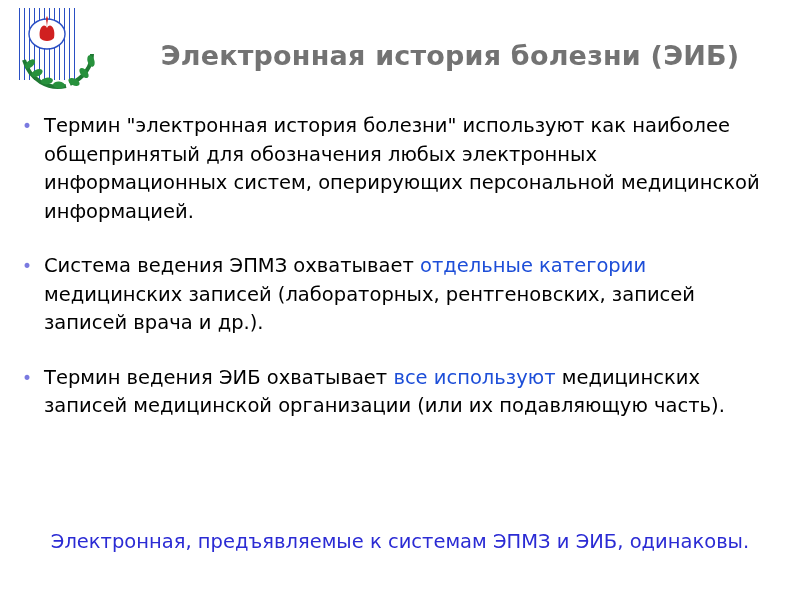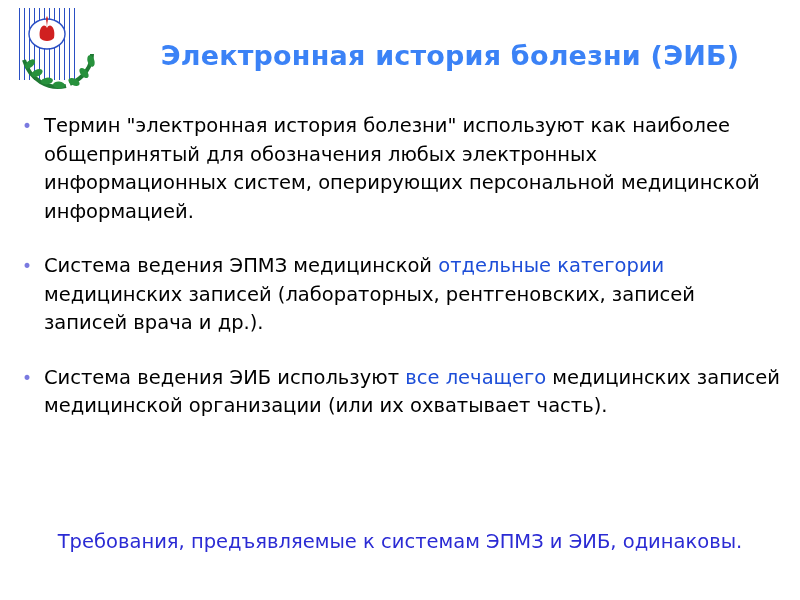--- a/index.html
+++ b/index.html
@@ -26,21 +26,21 @@
 
   
   .title {
     position: absolute;
     left: 120px;
     top: 40px;
     width: 660px;
     text-align: center;
     font-size: 27px;
     font-weight: bold;
-    color: #3b82f6;
+    color: #737373;
     letter-spacing: 0.2px;
   }
 
   
   .content {
     position: absolute;
     left: 18px;
     top: 112px;
     width: 764px;
   }
@@ -117,23 +117,23 @@
 
 <div class="content">
 
   <div class="bullet-row">
     <span class="bullet-mark">•</span>
     <span class="bullet-text"><span>Термин "электронная история болезни" используют как наиболее общепринятый для обозначения любых электронных информационных систем, оперирующих персональной медицинской информацией.</span></span>
   </div>
 
   <div class="bullet-row">
     <span class="bullet-mark">•</span>
-    <span class="bullet-text"><span>Система ведения ЭПМЗ медицинской </span><span class="accent">отдельные категории</span><span> медицинских записей (лабораторных, рентгеновских, записей записей врача и др.).</span></span>
+    <span class="bullet-text"><span>Система ведения ЭПМЗ охватывает </span><span class="accent">отдельные категории</span><span> медицинских записей (лабораторных, рентгеновских, записей записей врача и др.).</span></span>
   </div>
 
   <div class="bullet-row">
     <span class="bullet-mark">•</span>
-    <span class="bullet-text"><span>Система ведения ЭИБ используют </span><span class="accent">все лечащего</span><span> медицинских записей медицинской организации (или их охватывает часть).</span></span>
+    <span class="bullet-text"><span>Термин ведения ЭИБ охватывает </span><span class="accent">все используют</span><span> медицинских записей медицинской организации (или их подавляющую часть).</span></span>
   </div>
 
 </div>
 
-<div class="footer-note">Требования, предъявляемые к системам ЭПМЗ и ЭИБ, одинаковы.</div>
+<div class="footer-note">Электронная, предъявляемые к системам ЭПМЗ и ЭИБ, одинаковы.</div>
 
 </body></html>

